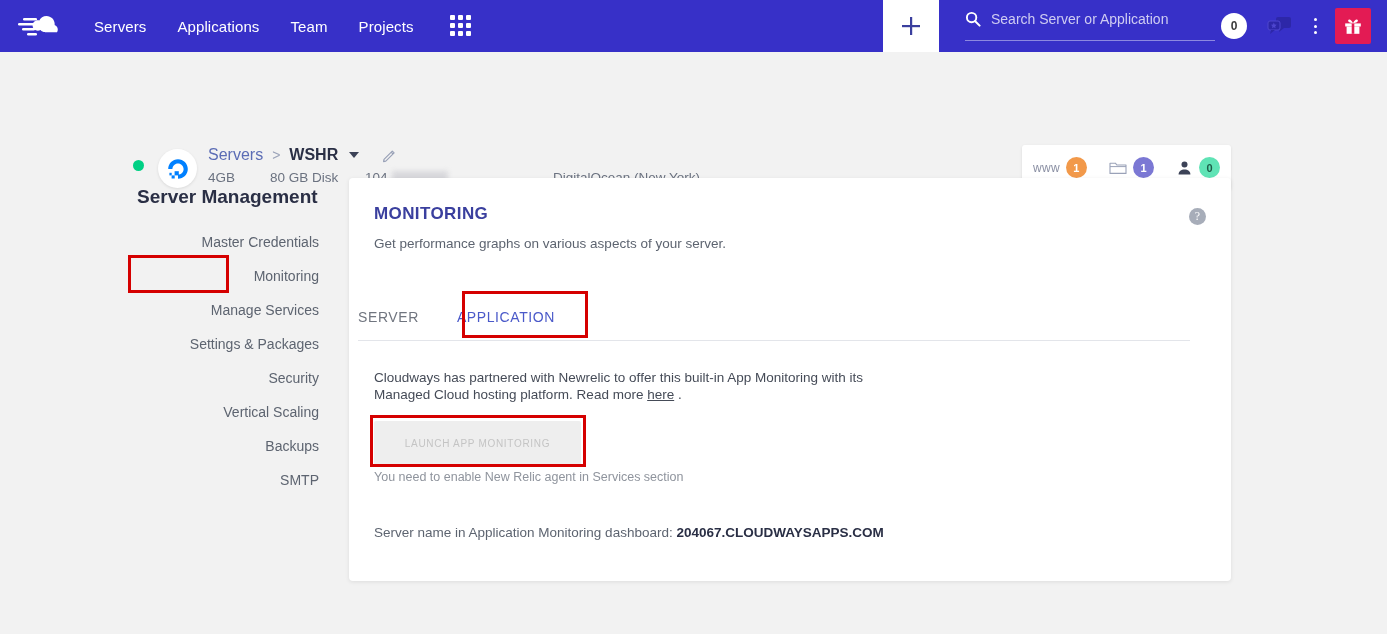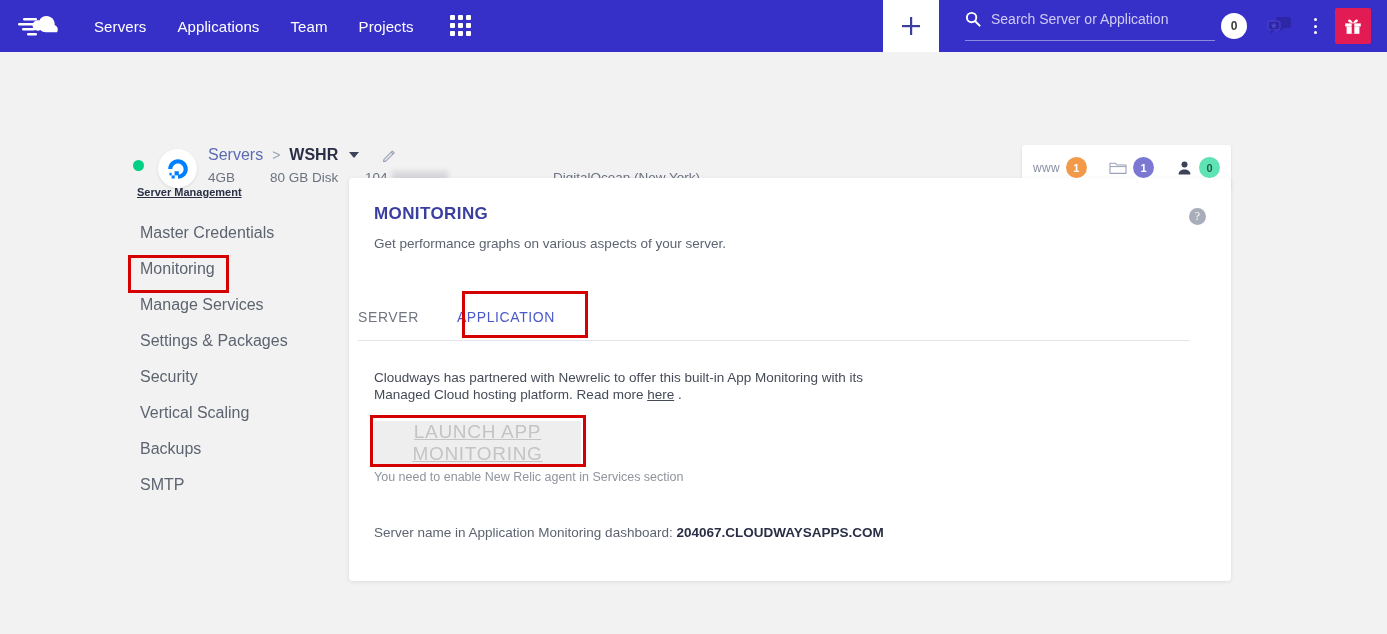--- a/index.html
+++ b/index.html
@@ -125,27 +125,28 @@
     display: flex; align-items: center; justify-content: center;
     font-size: 11px; color: #ffffff; font-weight: bold;
   }
   .b-orange { background: #f2994a; }
   .b-purple { background: #7b78d4; }
   .b-green  { background: #5fe3b5; color: #1d5c48; }
 
   
   .sidebar { position: absolute; left: 128px; top: 186px; width: 200px; }
   .sidebar-title {
-    color: #2a2f45; font-size: 11px; font-weight: bold;
-    padding-left: 9px; margin-bottom: 17px; text-decoration: underline;
+    color: #2a2f45; font-size: 19px; font-weight: bold;
+    padding-left: 9px; margin-bottom: 17px;
   }
   .side-item {
-    color: #5d6470; font-size: 16px;
+    color: #5d6470; font-size: 14px;
     padding: 10px 9px 10px 12px; cursor: pointer;
     line-height: 1;
+    text-align: right;
   }
 
   
   .card {
     position: absolute; left: 349px; top: 178px;
     width: 882px; height: 403px;
     background: #ffffff; border-radius: 4px;
     box-shadow: 0 1px 4px rgba(0,0,0,.09);
   }
   .card-title {
@@ -180,24 +181,23 @@
   .desc {
     position: absolute; left: 25px; top: 191px;
     width: 530px; color: #454b57; font-size: 13.5px; line-height: 1.27;
   }
   .desc a { color: #454b57; text-decoration: underline; cursor: pointer; }
 
   .launch-btn {
     position: absolute; left: 25px; top: 243px;
     width: 207px; height: 44px;
     background: #eeeeee; border: none; border-radius: 2px;
-    color: #c4c4c4; font-size: 19px; letter-spacing: .7px;
+    color: #c4c4c4; font-size: 10px; letter-spacing: .7px;
     font-family: "Liberation Sans", sans-serif;
     cursor: not-allowed;
-    text-decoration: underline;
   }
   .hint {
     position: absolute; left: 25px; top: 292px;
     color: #8f949d; font-size: 12.5px;
   }
   .server-name {
     position: absolute; left: 25px; top: 347px;
     color: #5d6470; font-size: 13.5px;
   }
   .server-name b { color: #2a2f45; font-weight: bold; text-align: right; }

